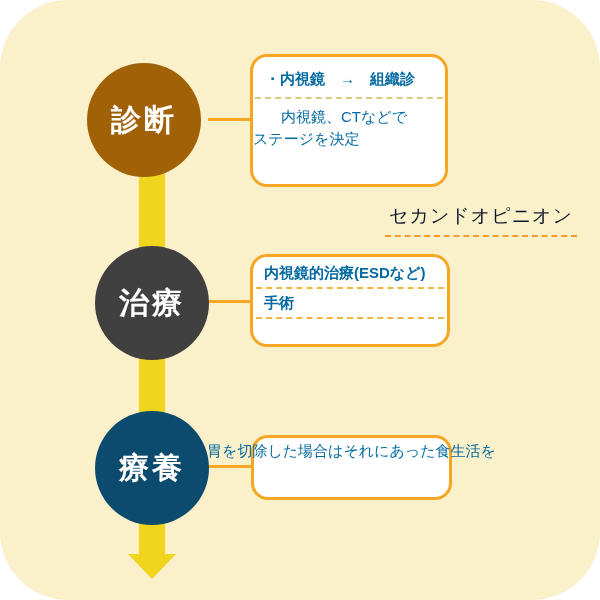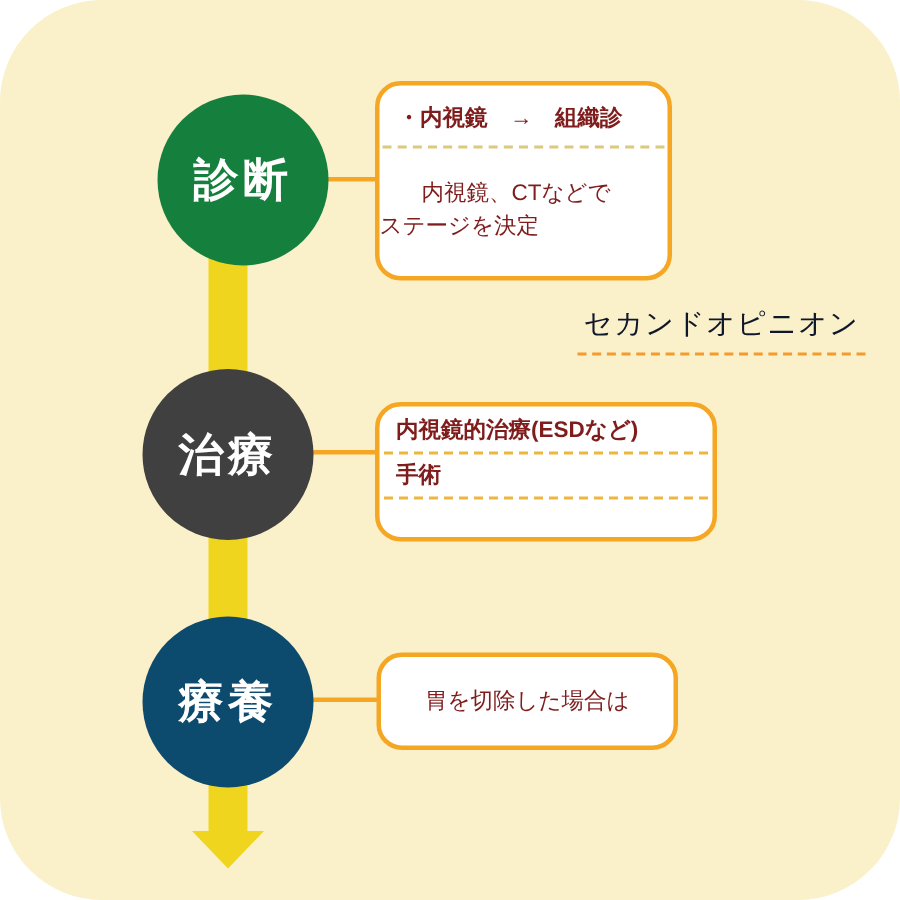--- a/index.html
+++ b/index.html
@@ -9,49 +9,49 @@
 
   
   .timeline-bar{position:absolute;left:139px;top:118px;width:26px;height:437px;background:#EFD51D;}
   .timeline-arrowhead{position:absolute;left:128px;top:554px;width:0;height:0;
       border-left:24px solid transparent;border-right:24px solid transparent;border-top:25px solid #EFD51D;}
 
   
   .stage-circle{position:absolute;width:114px;height:114px;border-radius:50%;
       display:flex;align-items:center;justify-content:center;
       color:#ffffff;font-size:30px;font-weight:bold;letter-spacing:3px;}
-  .circle-1{left:105px;top:63px;background:#15803d;align-items:center;}
+  .circle-1{left:87px;top:63px;background:#a16207;align-items:center;}
   .circle-2{left:95px;top:246px;background:#404040;}
   .circle-3{left:95px;top:411px;background:#0c4a6e;font-family:Liberation Serif, serif;}
 
   
   .connector{position:absolute;height:3px;background:#F5A623;}
   .connector-1{left:208px;top:118px;width:44px;}
   .connector-2{left:208px;top:300px;width:44px;}
   .connector-3{left:208px;top:465px;width:45px;}
 
   
   .info-box{position:absolute;background:#ffffff;border:3px solid #F5A623;border-radius:17px;
-      box-sizing:border-box;color:#7f1d1d;}
+      box-sizing:border-box;color:#0369a1;}
   .box-1{left:250px;top:54px;width:198px;height:133px;}
-  .box-2{left:250px;top:268px;width:228px;height:93px;}
+  .box-2{left:250px;top:254px;width:200px;height:93px;}
   .box-3{left:251px;top:435px;width:201px;height:65px;}
 
   .box-1 .bold-line{font-size:15px;font-weight:bold;line-height:29px;padding-left:12px;white-space:nowrap;}
   .box-1 .bold-section{padding-top:7px;padding-bottom:4px;}
   .box-1 .tan-divider{border-top:2px dashed #DCC97E;margin:0 2px;}
   .box-1 .note-section{padding-top:7px;}
   .box-1 .note-line{font-size:15px;line-height:22px;padding-left:0;white-space:nowrap;}
-  .box-1 .note-line.indented{padding-left:28px;margin-top:12px;}
+  .box-1 .note-line.indented{padding-left:28px;}
 
   .box-2 .box-row{font-size:15px;font-weight:bold;line-height:28px;padding-left:11px;white-space:nowrap;}
   .box-2 .box-row:first-child{padding-top:2px;}
   .box-2 .orange-divider{border-top:2px dashed #EFB53C;margin:0 3px;}
 
-  .box-3{display:flex;flex-direction:column;justify-content:center;text-align:center;}
+  .box-3{display:flex;flex-direction:row;justify-content:center;text-align:center;}
   .box-3 .center-line{font-size:15px;line-height:26px;white-space:nowrap;}
 
   
   .second-opinion{position:absolute;left:385px;top:203px;padding:0 4px 6px 4px;
       border-bottom:2px dashed #F59B2D;color:#0f172a;font-size:19px;letter-spacing:1px;white-space:nowrap;}
 </style>
 </head>
 <body>
 
 <div class="stage-area">
@@ -89,14 +89,15 @@
 
   <div class="info-box box-2">
     <div class="box-row">内視鏡的治療(ESDなど)</div>
     <div class="orange-divider"></div>
     <div class="box-row">手術</div>
     <div class="orange-divider"></div>
   </div>
 
   <div class="info-box box-3">
     <div class="center-line">胃を切除した場合は</div>
+    <div class="center-line">それにあった食生活を</div>
   </div>
 </div>
 
 </body></html>

